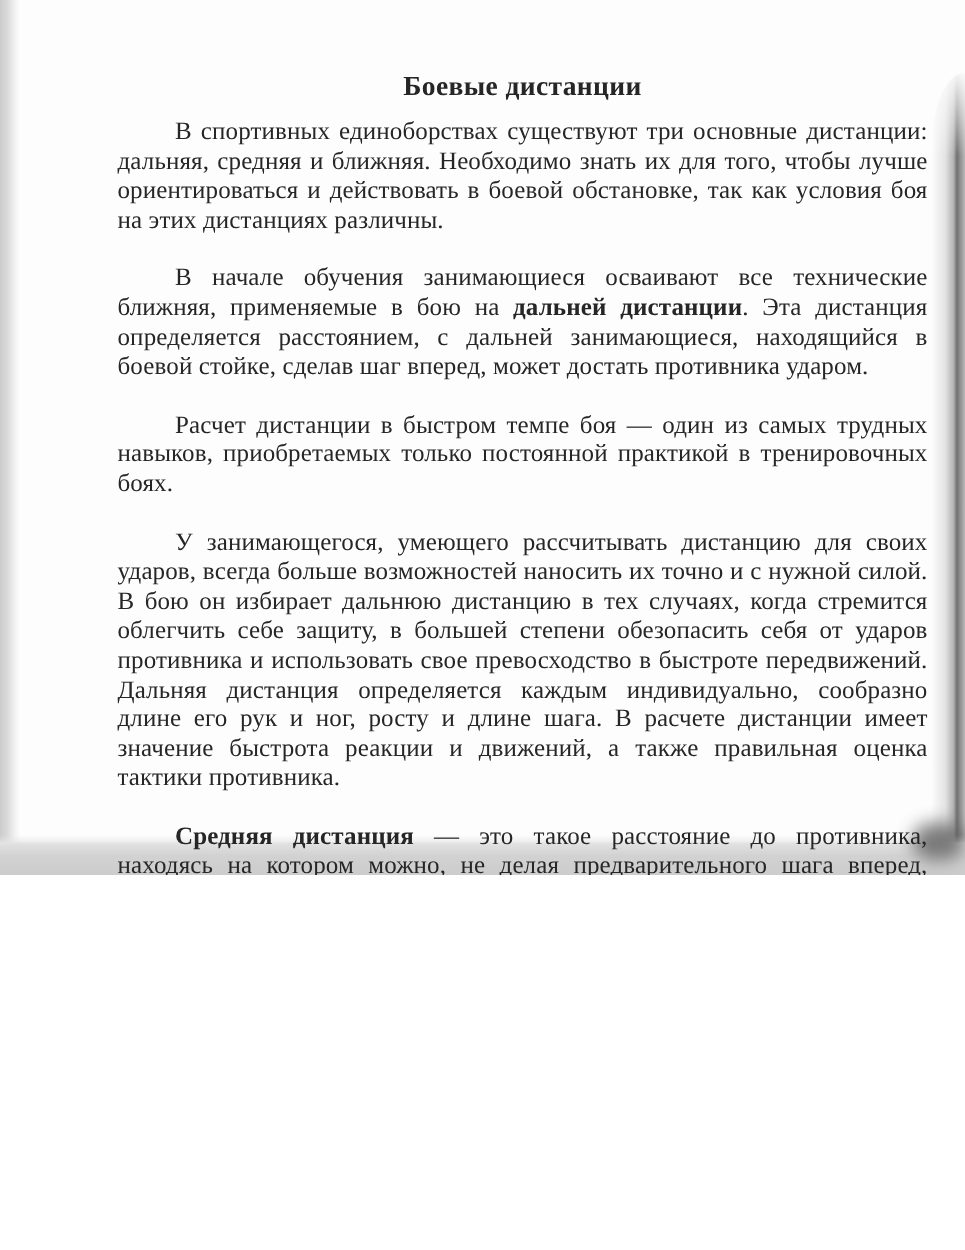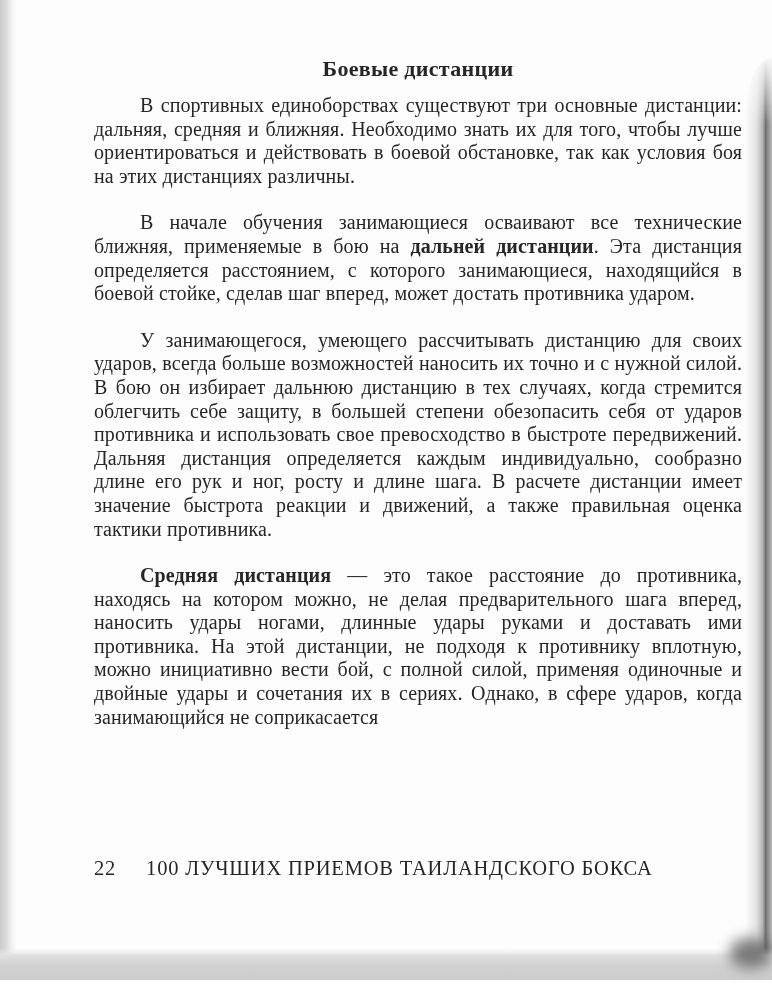--- a/index.html
+++ b/index.html
@@ -3,21 +3,21 @@
 <meta charset="utf-8">
 <style>
   html, body {
     margin: 0;
     padding: 0;
     background: #ffffff;
   }
   .scan-page {
     position: relative;
     width: 772px;
-    height: 980px;
+    height: 700px;
     background: #fdfdfd;
     overflow: hidden;
     font-family: "Liberation Serif", "DejaVu Serif", serif;
     color: #262626;
   }
   
   .left-edge {
     position: absolute;
     left: 0; top: 0; bottom: 24px;
     width: 16px;
@@ -108,21 +108,22 @@
   <div class="right-shadow"></div>
   <div class="right-shadow-fade"></div>
   <div class="bottom-band-blend"></div>
   <div class="bottom-band"></div>
   <div class="corner-smudge"></div>
 
   <div class="text-block">
     <h1 class="page-title">Боевые дистанции</h1>
     <div id="body-text">
         <p class="para"><span>В спортивных единоборствах существуют три основные дистанции: дальняя, средняя и ближняя. Необходимо знать их для того, чтобы лучше ориентироваться и действовать в боевой обстановке, так как условия боя на этих дистанциях различны.</span></p>
-        <p class="para"><span>В начале обучения занимающиеся осваивают все технические ближняя, применяемые в бою на </span><b>дальней дистанции</b><span>. Эта дистанция определяется расстоянием, с которого занимающиеся, находящийся в боевой стойке, сделав шаг вперед, может достать противника ударом.</span></p>
+        <p class="para"><span>В начале обучения занимающиеся осваивают все технические ближняя, применяемые в бою на </span><b>дальней дистанции</b><span>. Эта дистанция определяется расстоянием, с дальней занимающиеся, находящийся в боевой стойке, сделав шаг вперед, может достать противника ударом.</span></p>
+        <p class="para"><span>Расчет дистанции в быстром темпе боя — один из самых трудных навыков, приобретаемых только постоянной практикой в тренировочных боях.</span></p>
         <p class="para"><span>У занимающегося, умеющего рассчитывать дистанцию для своих ударов, всегда больше возможностей наносить их точно и с нужной силой. В бою он избирает дальнюю дистанцию в тех случаях, когда стремится облегчить себе защиту, в большей степени обезопасить себя от ударов противника и использовать свое превосходство в быстроте передвижений. Дальняя дистанция определяется каждым индивидуально, сообразно длине его рук и ног, росту и длине шага. В расчете дистанции имеет значение быстрота реакции и движений, а также правильная оценка тактики противника.</span></p>
         <p class="para"><b>Средняя дистанция</b><span> — это такое расстояние до противника, находясь на котором можно, не делая предварительного шага вперед, наносить удары ногами, длинные удары руками и доставать ими противника. На этой дистанции, не подходя к противнику вплотную, можно инициативно вести бой, с полной силой, применяя одиночные и двойные удары и сочетания их в сериях. Однако, в сфере ударов, когда занимающийся не соприкасается</span></p>
       </div>
   </div>
 
   <div class="footer">
     <span>22</span>
     <span>100 ЛУЧШИХ ПРИЕМОВ ТАИЛАНДСКОГО БОКСА</span>
   </div>
 

